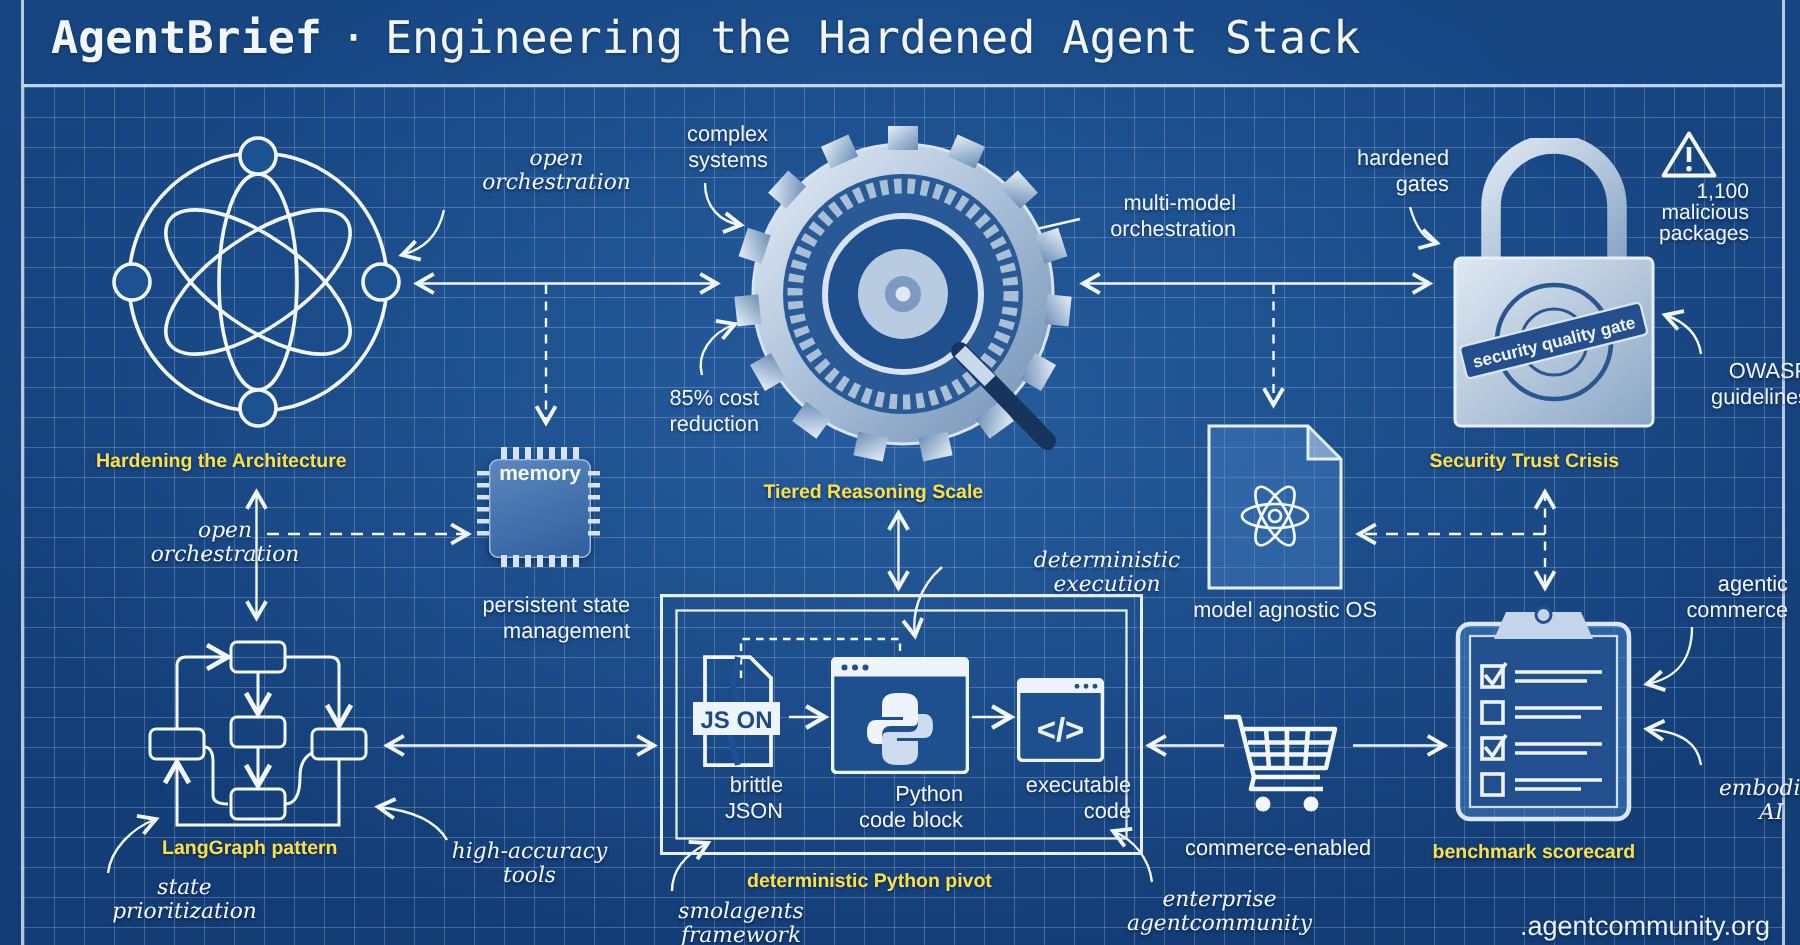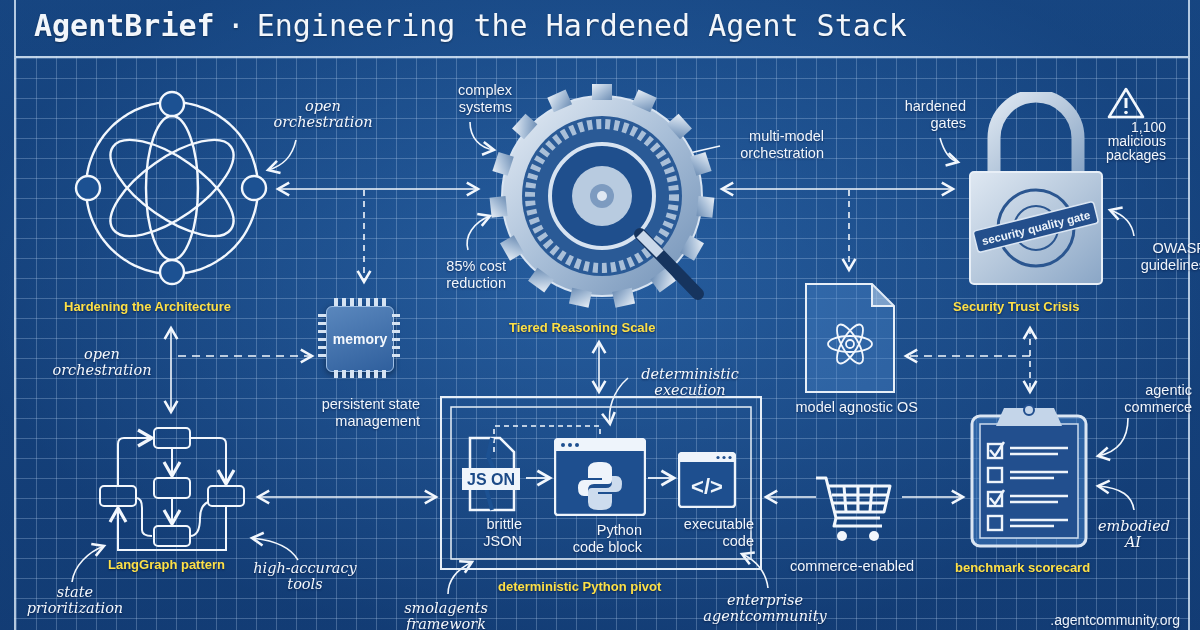--- a/index.html
+++ b/index.html
@@ -38,34 +38,34 @@
     position: absolute; font-size: 14.5px; line-height: 17px; text-align: right;
     color: #f1f6fc; text-shadow: 0 1px 2px rgba(0,20,60,0.6); white-space: nowrap;
   }
   .h {
     position: absolute; font-weight: bold; font-size: 13px; line-height: 19px;
     color: #fde047; text-shadow: 0 1px 2px rgba(0,20,60,0.7); white-space: nowrap;
   }
   .hand {
     position: absolute; font-family: "DejaVu Serif", serif; font-style: italic;
     font-size: 14.5px; line-height: 16px; text-align: center; color: #f4f8fd;
-    text-shadow: 0 1px 2px rgba(0,20,60,0.7); white-space: nowrap;
+    text-shadow: 0 1px 2px rgba(0,20,60,0.7); white-space: nowrap; padding-left: 48px;
   }
   svg.overlay { position: absolute; left: 0; top: 0; }
   .icon { position: absolute; }
   .chip {
     position: absolute; left: 326px; top: 306px; width: 66px; height: 64px;
     background: linear-gradient(160deg,#5a87bd,#2f5f9d);
     border: 1px solid #9fc0e6; border-radius: 6px;
     box-shadow: 0 2px 6px rgba(0,0,0,0.4);
-    display: flex; align-items: center; justify-content: center;
+    display: flex; align-items: flex-start; justify-content: center;
     font-weight: bold; font-size: 14px; color: #f4f8fd;
   }
   .url {
-    position: absolute; right: 20px; bottom: 2px; font-size: 14px; color: #eaf2fb;
+    position: absolute; right: 20px; bottom: 2px; font-size: 18px; color: #eaf2fb;
     text-shadow: 0 1px 2px rgba(0,20,60,0.6);
   }
 </style>
 </head>
 <body>
 
 <div class="bg"></div>
 <div class="frame-top"></div>
 <div class="grid"></div>
 

